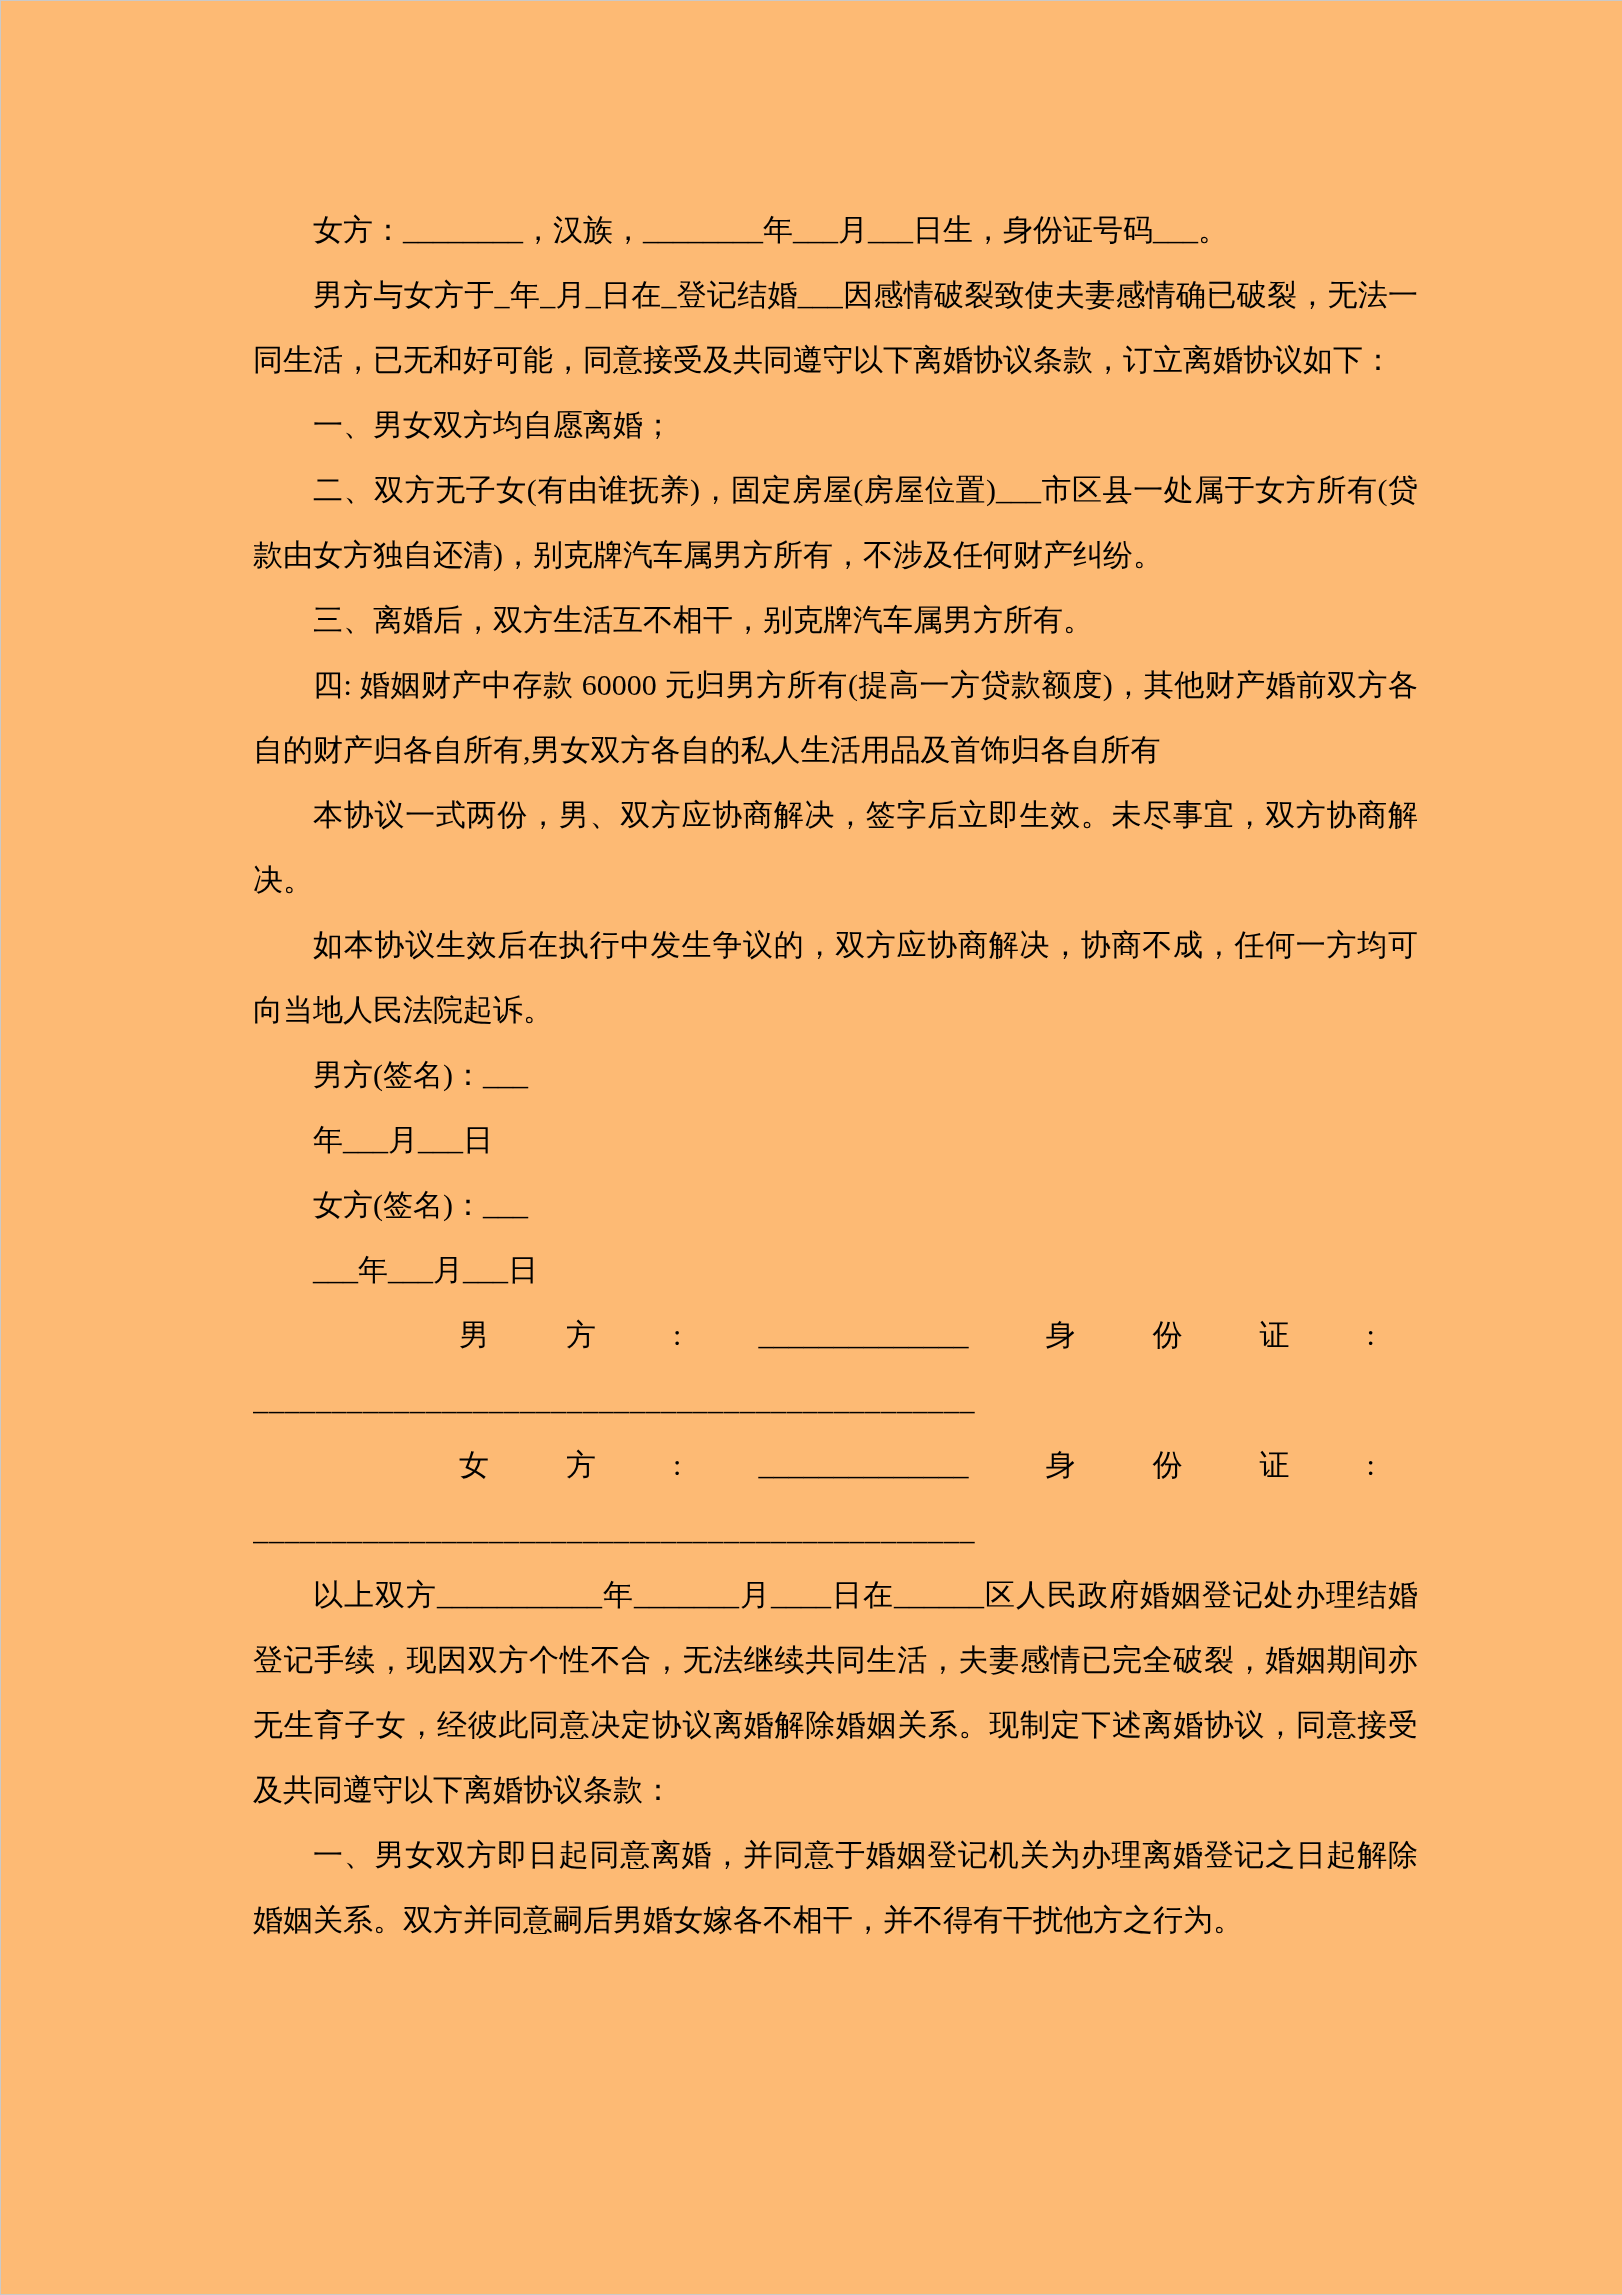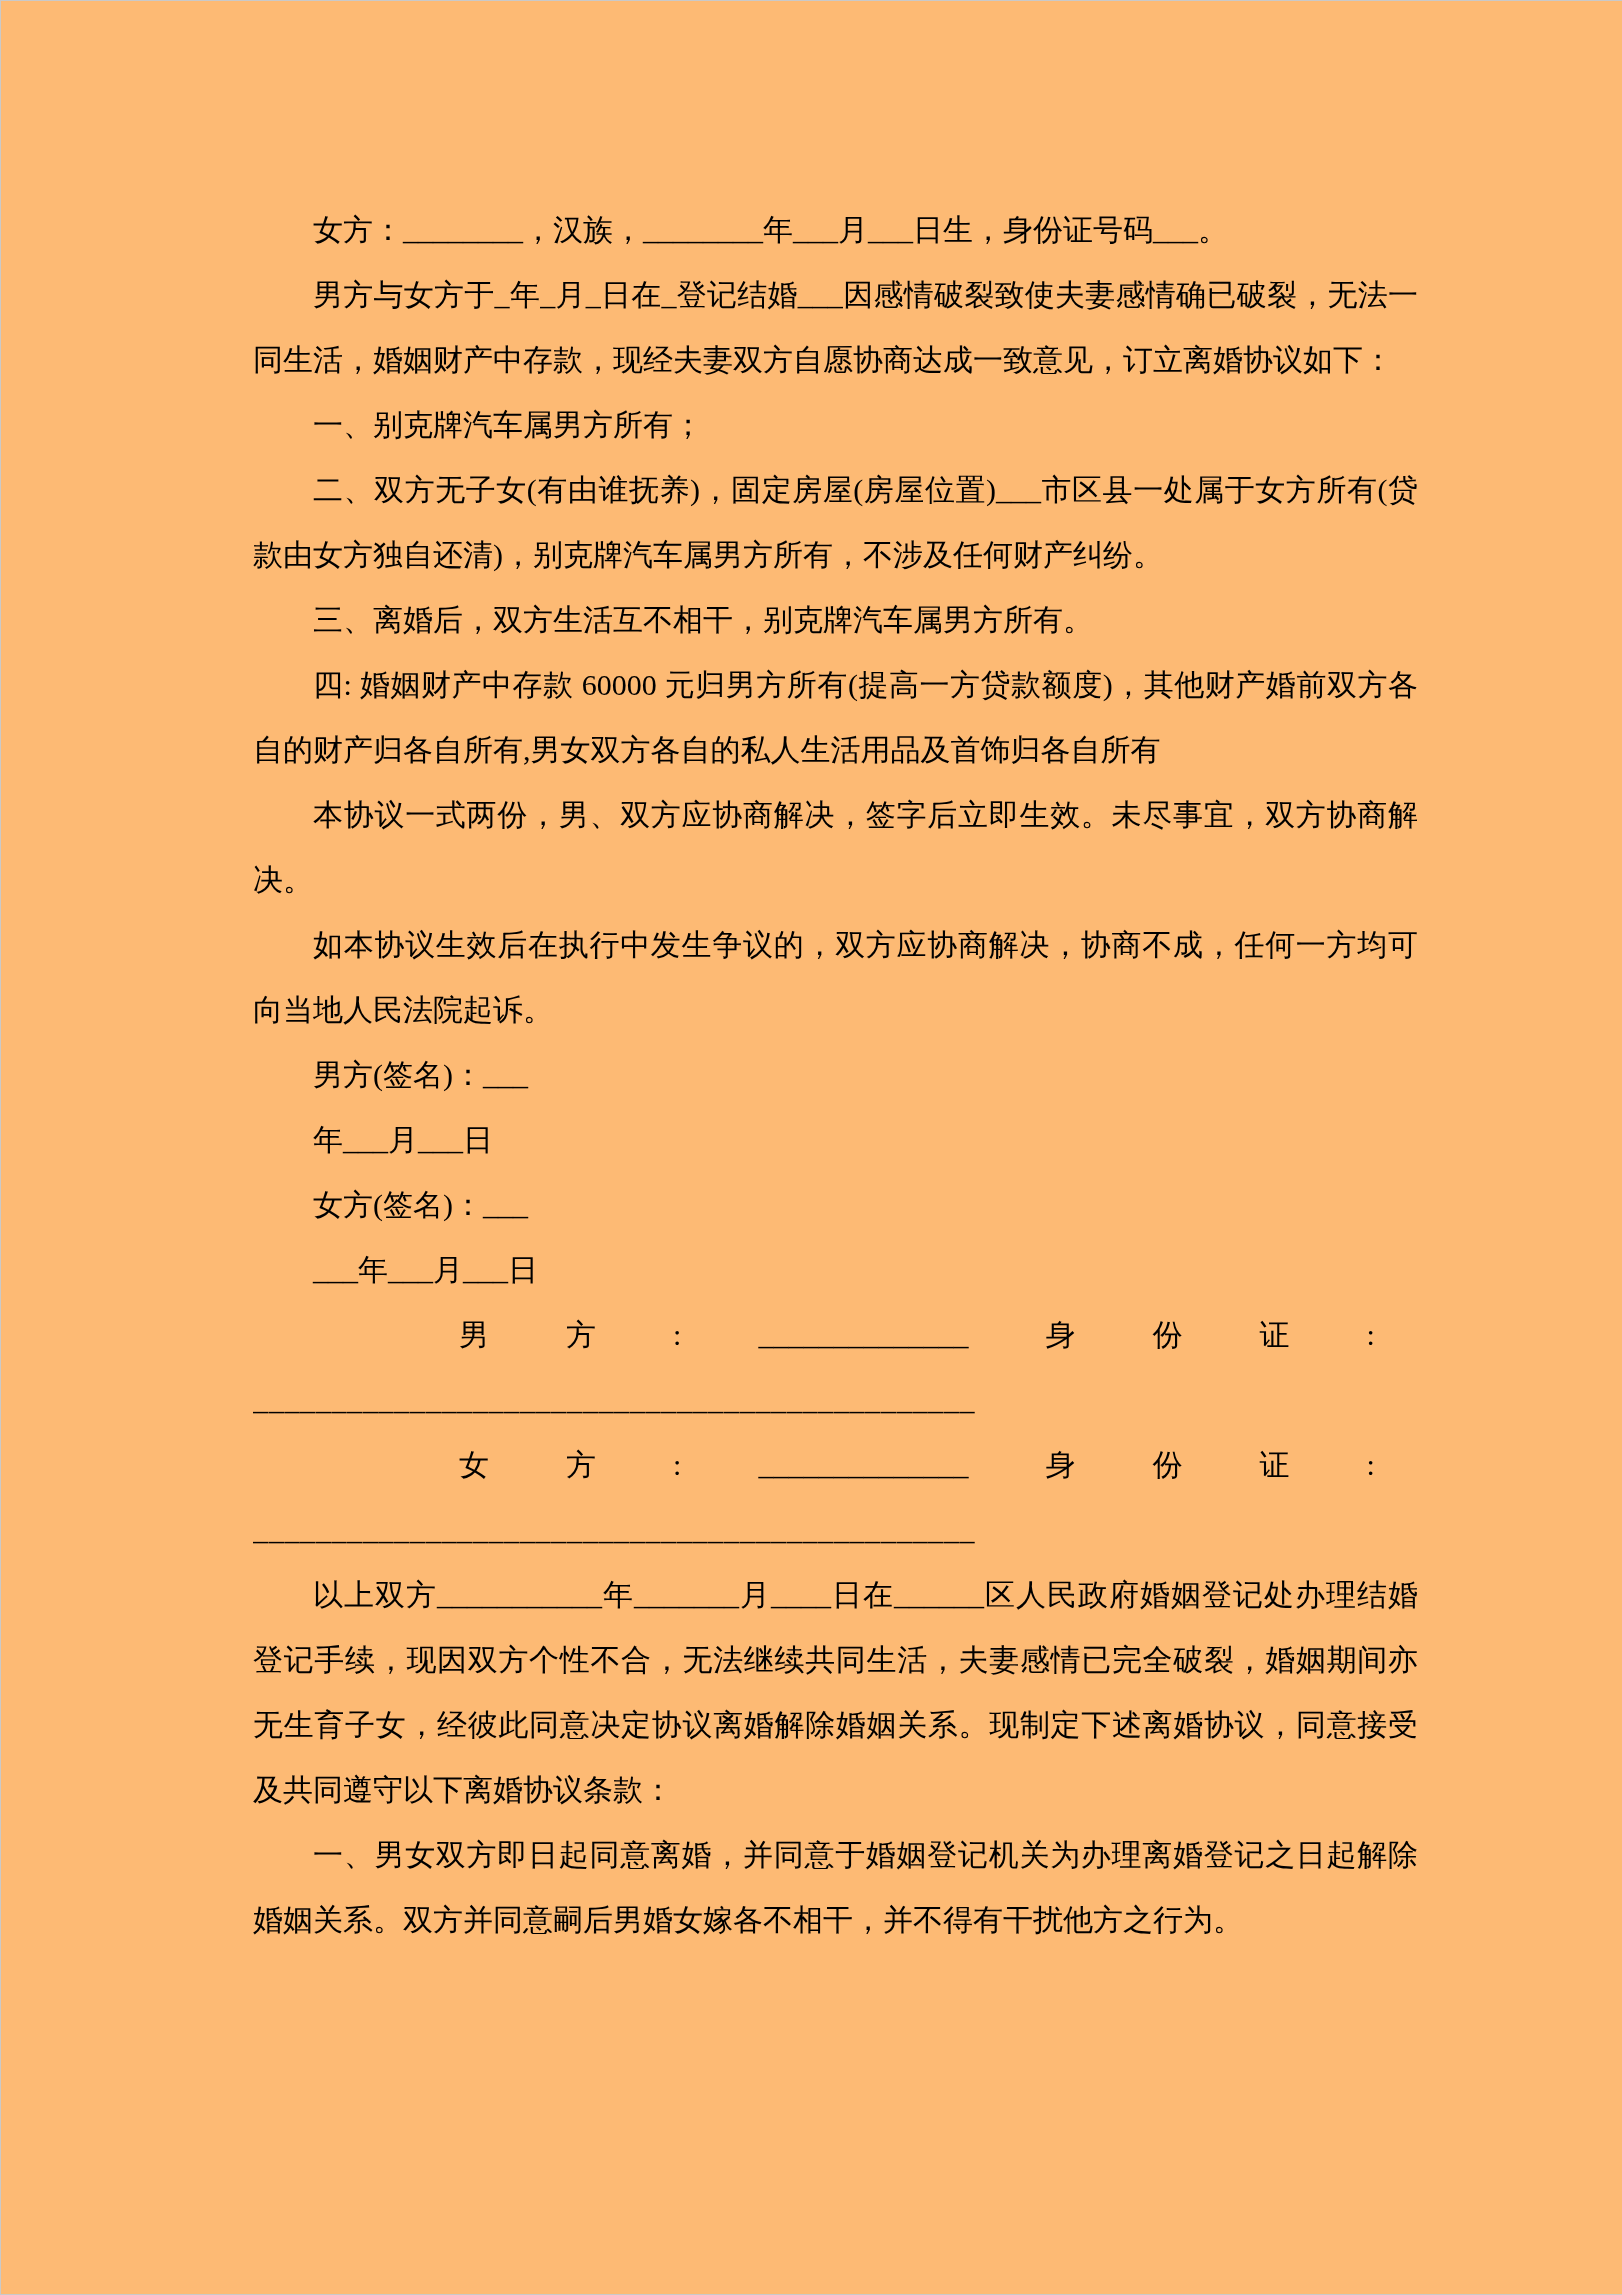--- a/index.html
+++ b/index.html
@@ -51,22 +51,22 @@
     margin-top: 23.6px;
   }
 </style>
 </head>
 <body>
 
 <div class="page">
   <div class="content">
 
     <p class="para indent">女方：________，汉族，________年___月___日生，身份证号码___。</p>
-    <p class="para indent">男方与女方于_年_月_日在_登记结婚___因感情破裂致使夫妻感情确已破裂，无法一同生活，婚姻财产中存款，现经夫妻双方自愿协商达成一致意见，订立离婚协议如下：</p>
-    <p class="para indent">一、别克牌汽车属男方所有；</p>
+    <p class="para indent">男方与女方于_年_月_日在_登记结婚___因感情破裂致使夫妻感情确已破裂，无法一同生活，已无和好可能，同意接受及共同遵守以下离婚协议条款，订立离婚协议如下：</p>
+    <p class="para indent">一、男女双方均自愿离婚；</p>
     <p class="para indent">二、双方无子女(有由谁抚养)，固定房屋(房屋位置)___市区县一处属于女方所有(贷款由女方独自还清)，别克牌汽车属男方所有，不涉及任何财产纠纷。</p>
     <p class="para indent">三、离婚后，双方生活互不相干，别克牌汽车属男方所有。</p>
     <p class="para indent">四: 婚姻财产中存款 60000 元归男方所有(提高一方贷款额度)，其他财产婚前双方各自的财产归各自所有,男女双方各自的私人生活用品及首饰归各自所有</p>
     <p class="para indent">本协议一式两份，男、双方应协商解决，签字后立即生效。未尽事宜，双方协商解决。</p>
     <p class="para indent">如本协议生效后在执行中发生争议的，双方应协商解决，协商不成，任何一方均可向当地人民法院起诉。</p>
     <p class="para indent">男方(签名)：___</p>
     <p class="para indent">年___月___日</p>
     <p class="para indent">女方(签名)：___</p>
     <p class="para indent">___年___月___日</p>
 

